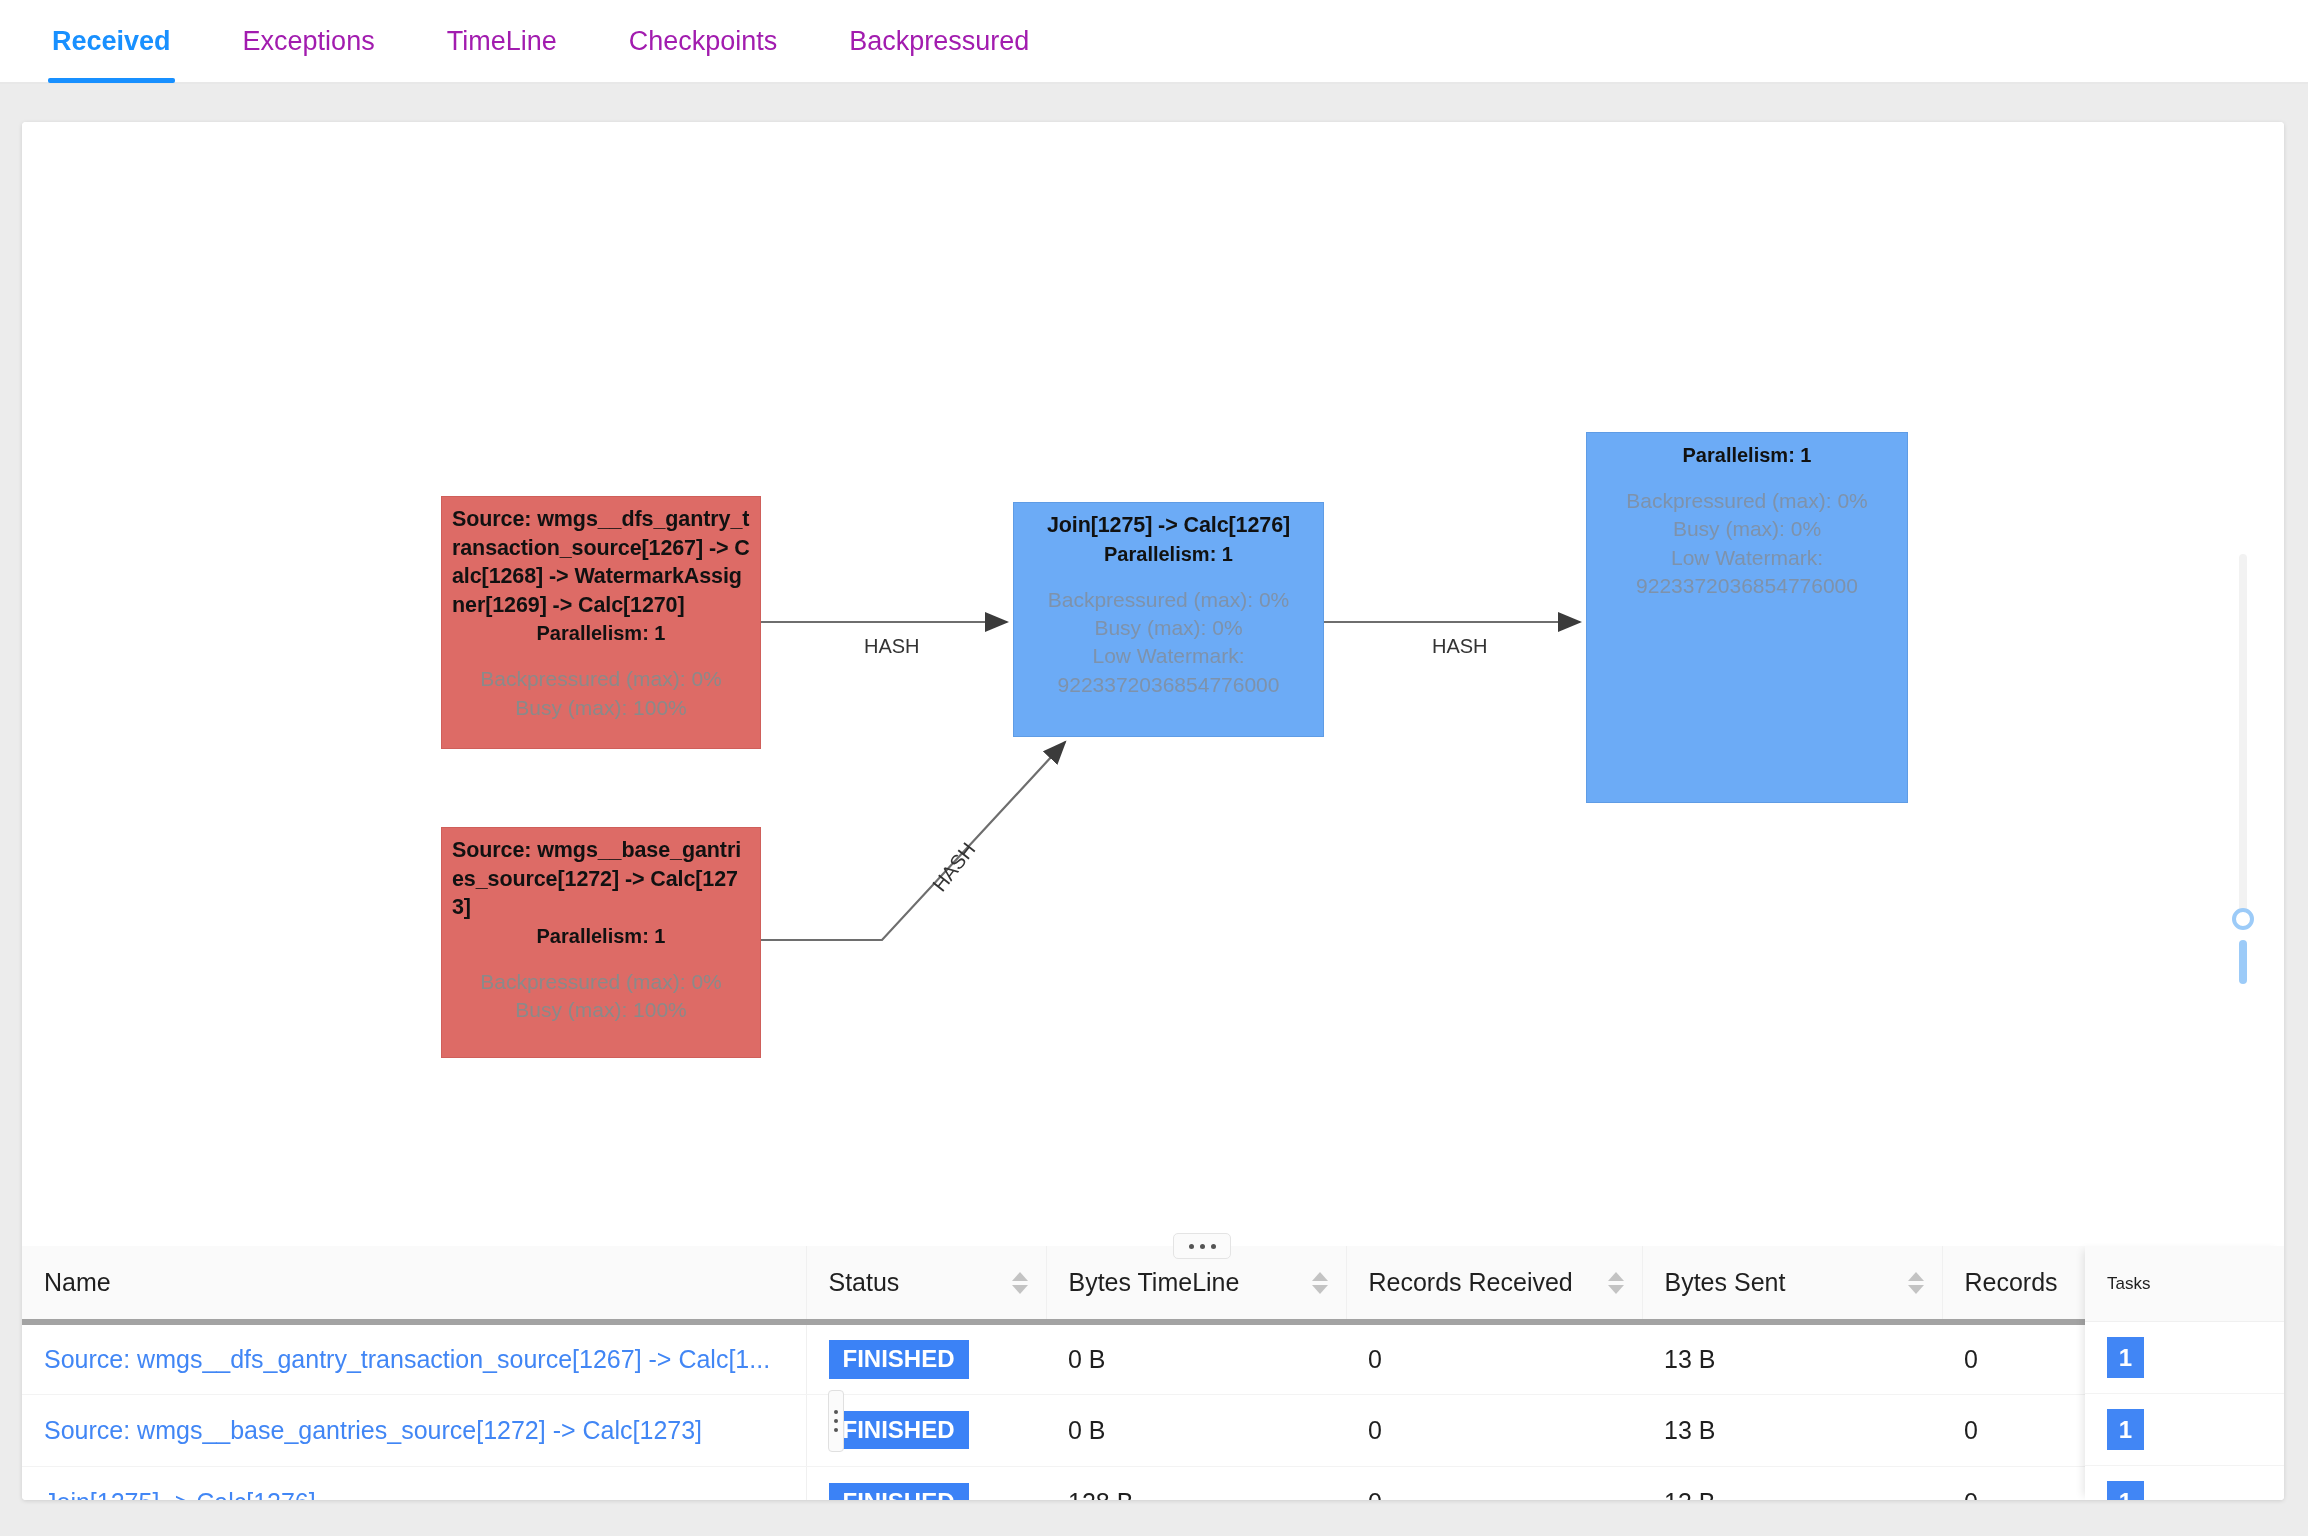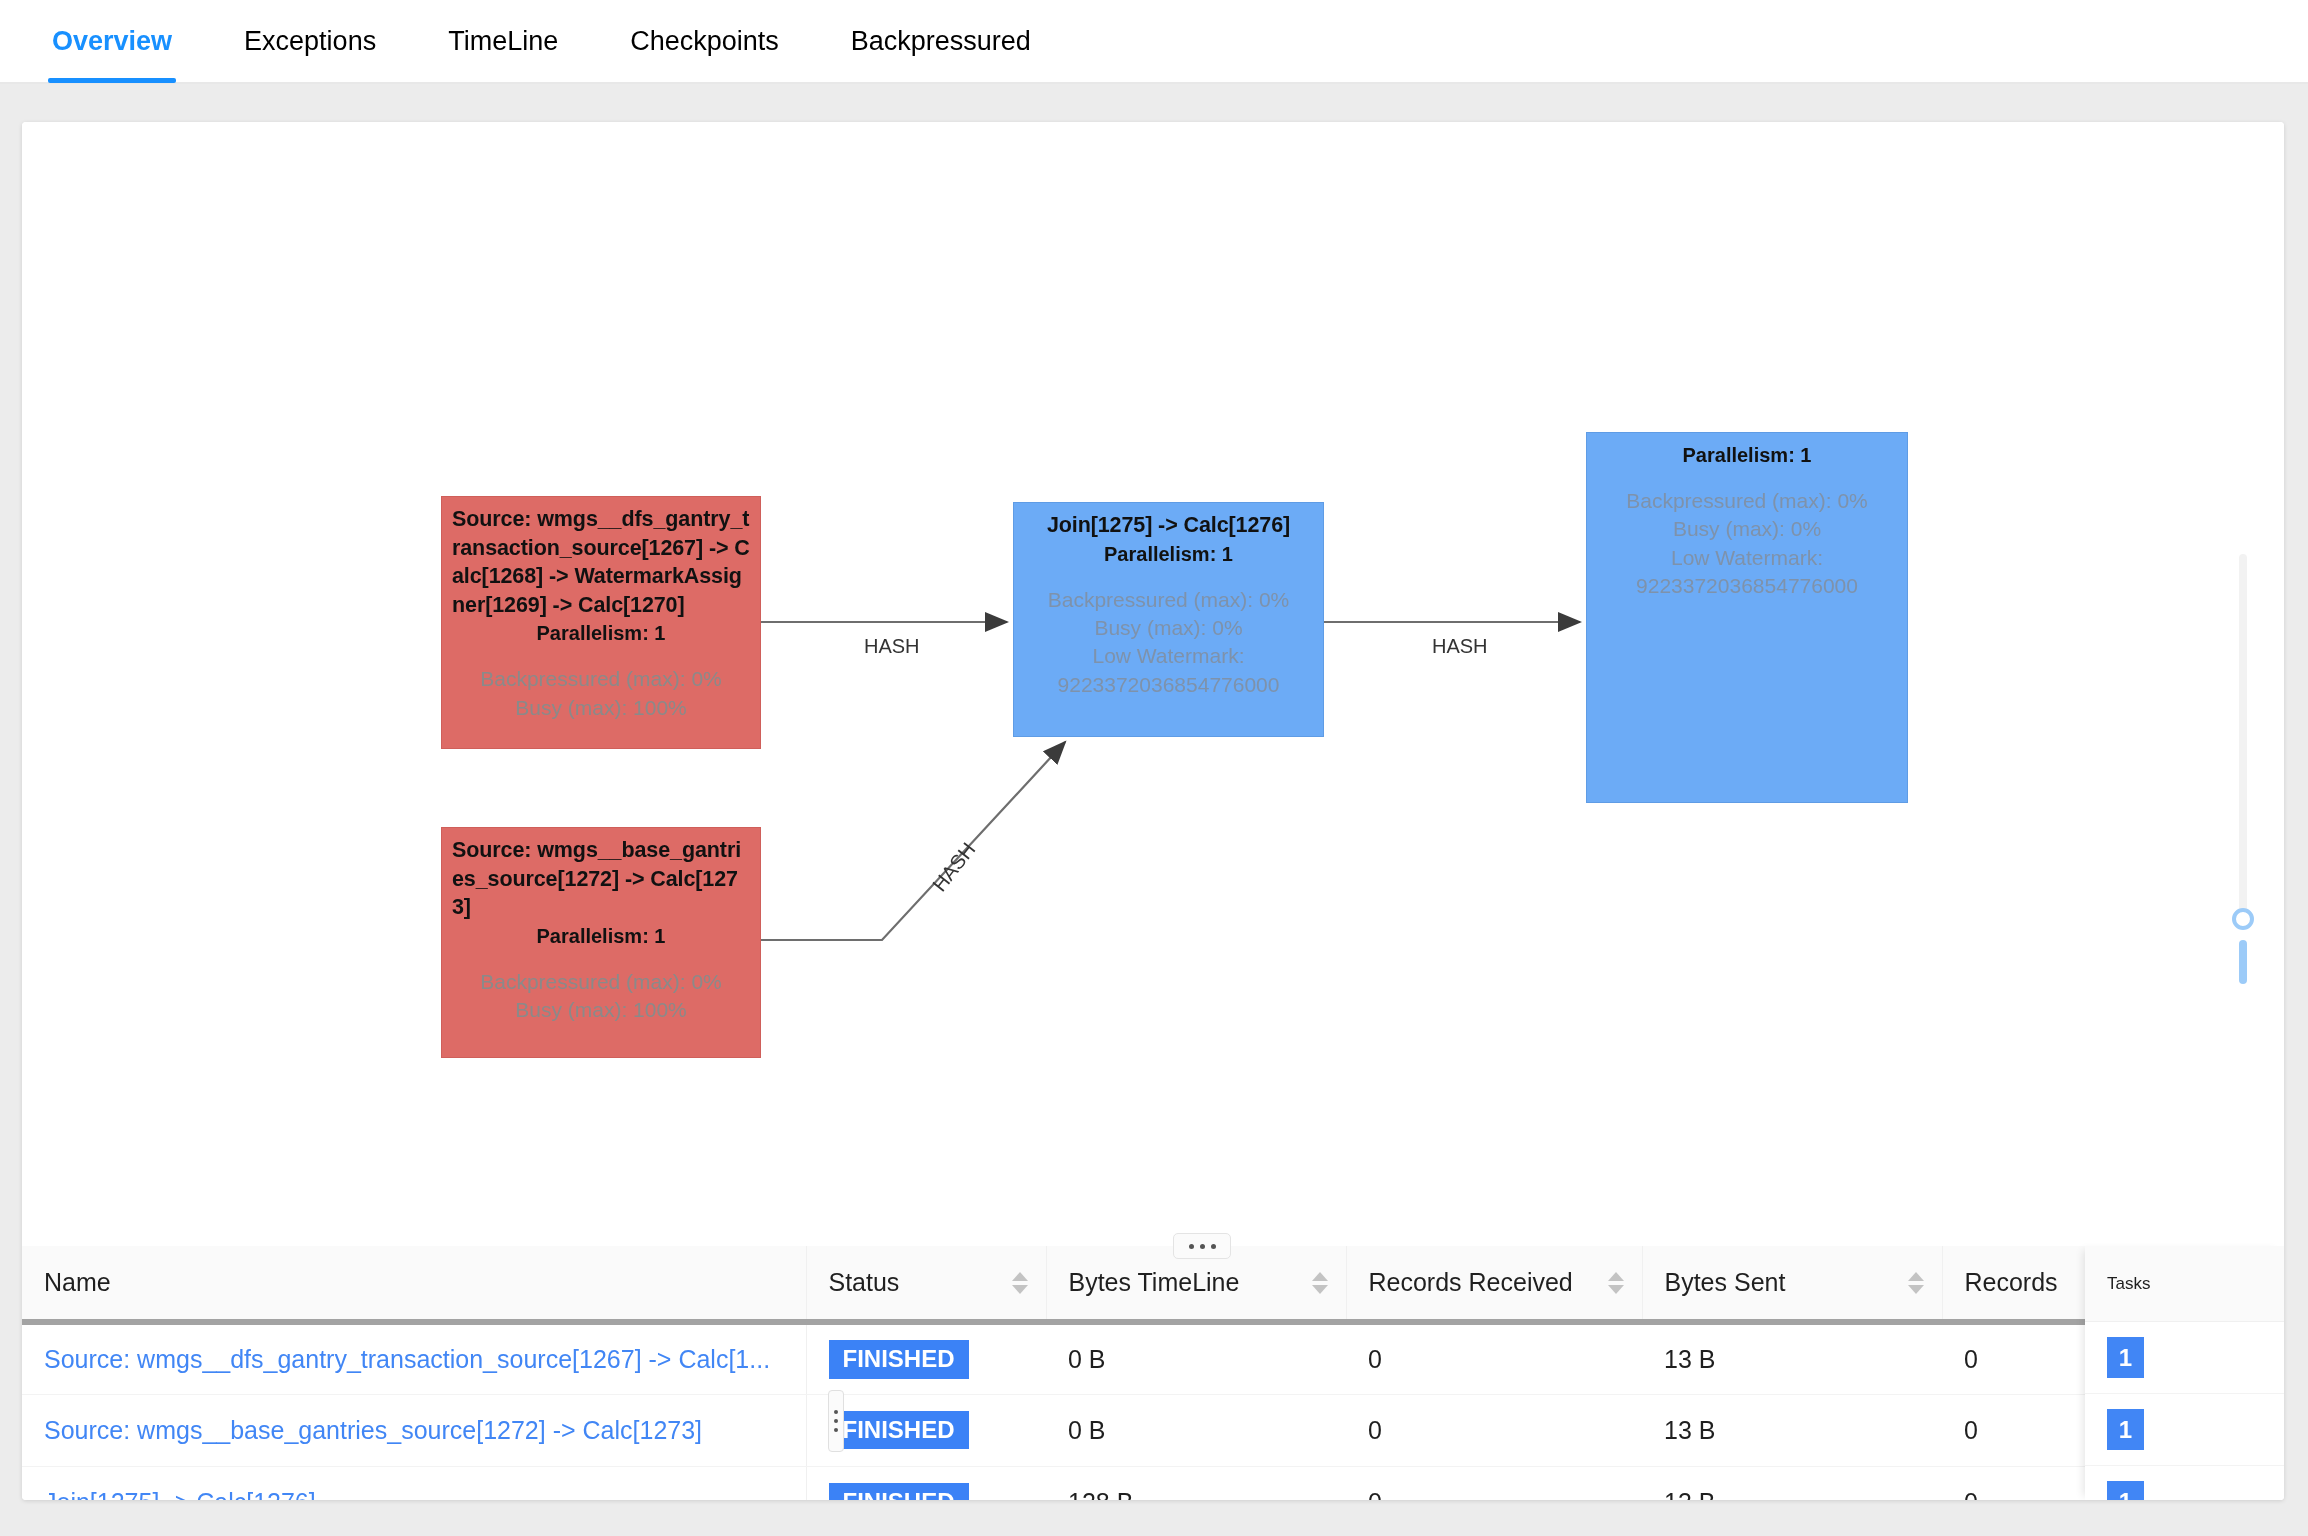--- a/index.html
+++ b/index.html
@@ -18,21 +18,21 @@
     width: 2308px;
     height: 84px;
     background: #ffffff;
     display: flex;
     align-items: center;
     padding-left: 48px;
     border-bottom: 2px solid #e8e8e8;
   }
   .tab {
     font-size: 27px;
-    color: #000000;
+    color: #a21caf;
     margin-right: 64px;
     padding: 0 4px 26px 4px;
     position: relative;
     top: 13px;
     cursor: pointer;
     white-space: nowrap;
   }
   .tab.active {
     color: #1890ff;
     font-weight: bold;
@@ -318,21 +318,21 @@
     align-items: center;
     justify-content: center;
     gap: 5px;
   }
   .colgrab i { width: 4px; height: 4px; border-radius: 50%; background: #555; display: block; }
 </style>
 </head>
 <body>
 
 <div class="tabbar">
-  <div class="tab active"><span>Overview</span></div>
+  <div class="tab active"><span>Received</span></div>
   <div class="tab"><span>Exceptions</span></div>
   <div class="tab"><span>TimeLine</span></div>
   <div class="tab"><span>Checkpoints</span></div>
   <div class="tab"><span>Backpressured</span></div>
 </div>
 
 <div class="card">
 
   <div class="graph">
 

